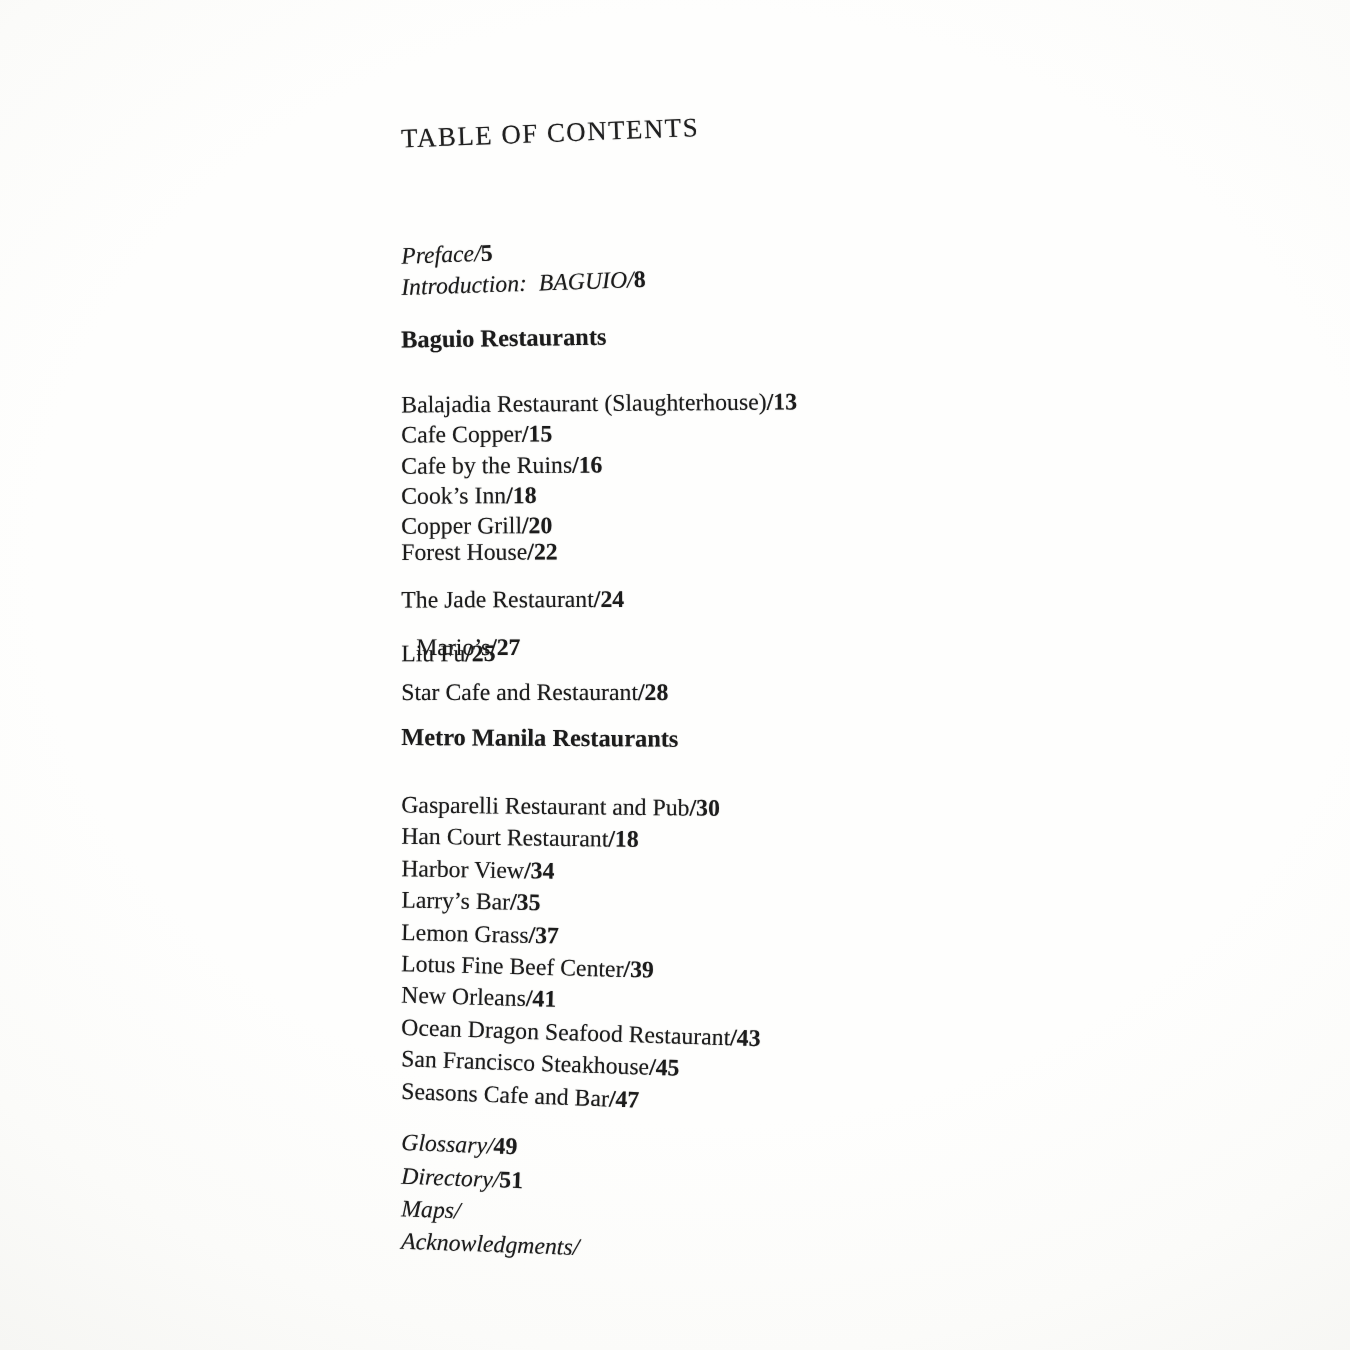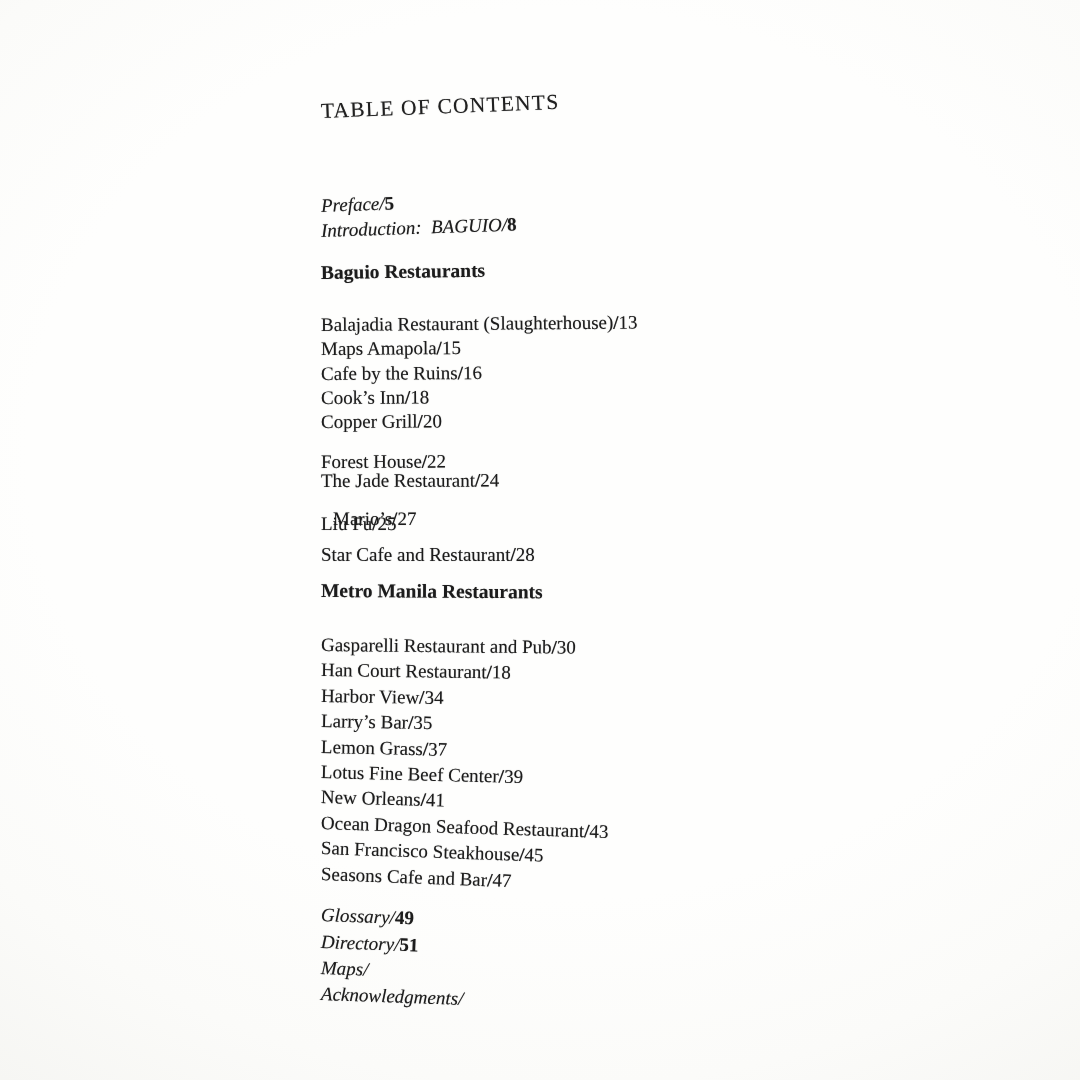--- a/index.html
+++ b/index.html
@@ -29,40 +29,40 @@
     font-size: 21.5px;
     letter-spacing: 1.2px;
     color: #202020;
   }
   .heading {
     font-weight: 700;
     font-size: 19.5px;
   }
   .ital { font-style: italic; }
   .entry .sep { font-weight: 700; }
-  .entry .num { font-weight: 400; }
+  .entry .num { font-weight: 700; }
   .ital .sep { font-weight: 400; font-style: italic; }
   .ital .num { font-weight: 700; font-style: normal; }
   .ital .lbl { font-style: italic; }
 </style>
 </head>
 <body>
 
 <div class="page">
   <div id="toc">
       <div class="line title" style="top: 99px; transform: rotate(-2.2deg);">TABLE OF CONTENTS</div>
       <div class="line  ital" style="top: 194px; transform: rotate(-2deg);"><span class="lbl">Preface</span><span class="sep">/</span><span class="num">5</span></div>
       <div class="line  ital" style="top: 219px; transform: rotate(-1.9deg);"><span class="lbl">Introduction: &nbsp;BAGUIO</span><span class="sep">/</span><span class="num">8</span></div>
       <div class="line heading" style="top: 261px; transform: rotate(-0.8deg);">Baguio Restaurants</div>
       <div class="line  entry" style="top: 313px; transform: rotate(-0.45deg);"><span class="lbl">Balajadia Restaurant (Slaughterhouse)</span><span class="sep">/</span><span class="num">13</span></div>
-      <div class="line  entry" style="top: 337.3px; transform: rotate(-0.4deg);"><span class="lbl">Maps Amapola</span><span class="sep">/</span><span class="num">15</span></div>
+      <div class="line  entry" style="top: 337.3px; transform: rotate(-0.4deg);"><span class="lbl">Cafe Copper</span><span class="sep">/</span><span class="num">15</span></div>
       <div class="line  entry" style="top: 361.6px; transform: rotate(-0.35deg);"><span class="lbl">Cafe by the Ruins</span><span class="sep">/</span><span class="num">16</span></div>
       <div class="line  entry" style="top: 385.9px; transform: rotate(-0.3deg); text-align: right;"><span class="lbl">Cook’s Inn</span><span class="sep">/</span><span class="num">18</span></div>
       <div class="line  entry" style="top: 410.2px; transform: rotate(-0.25deg);"><span class="lbl">Copper Grill</span><span class="sep">/</span><span class="num">20</span></div>
-      <div class="line  entry" style="top: 450px; transform: rotate(-0.2deg);"><span class="lbl">Forest House</span><span class="sep">/</span><span class="num">22</span></div>
+      <div class="line  entry" style="top: 431px; transform: rotate(-0.2deg);"><span class="lbl">Forest House</span><span class="sep">/</span><span class="num">22</span></div>
       <div class="line  entry" style="top: 469px; transform: rotate(-0.15deg);"><span class="lbl">The Jade Restaurant</span><span class="sep">/</span><span class="num">24</span></div>
       <div class="line  entry" style="top: 494px; transform: rotate(-0.0999999deg); margin-top: 18px;"><span class="lbl">Liu Fu</span><span class="sep">/</span><span class="num">25</span></div>
       <div class="line  entry" style="top: 507.4px; transform: rotate(-0.0499999deg); margin-left: 12px;"><span class="lbl">Mario’s</span><span class="sep">/</span><span class="num">27</span></div>
       <div class="line  entry" style="top: 543px; transform: rotate(0deg);"><span class="lbl">Star Cafe and Restaurant</span><span class="sep">/</span><span class="num">28</span></div>
       <div class="line heading" style="top: 579px; transform: rotate(0.35deg);">Metro Manila Restaurants</div>
       <div class="line  entry" style="top: 633px; transform: rotate(0.6deg);"><span class="lbl">Gasparelli Restaurant and Pub</span><span class="sep">/</span><span class="num">30</span></div>
       <div class="line  entry" style="top: 658.4px; transform: rotate(0.77deg);"><span class="lbl">Han Court Restaurant</span><span class="sep">/</span><span class="num">18</span></div>
       <div class="line  entry" style="top: 683.8px; transform: rotate(0.94deg);"><span class="lbl">Harbor View</span><span class="sep">/</span><span class="num">34</span></div>
       <div class="line  entry" style="top: 709.2px; transform: rotate(1.11deg);"><span class="lbl">Larry’s Bar</span><span class="sep">/</span><span class="num">35</span></div>
       <div class="line  entry" style="top: 734.6px; transform: rotate(1.28deg);"><span class="lbl">Lemon Grass</span><span class="sep">/</span><span class="num">37</span></div>

